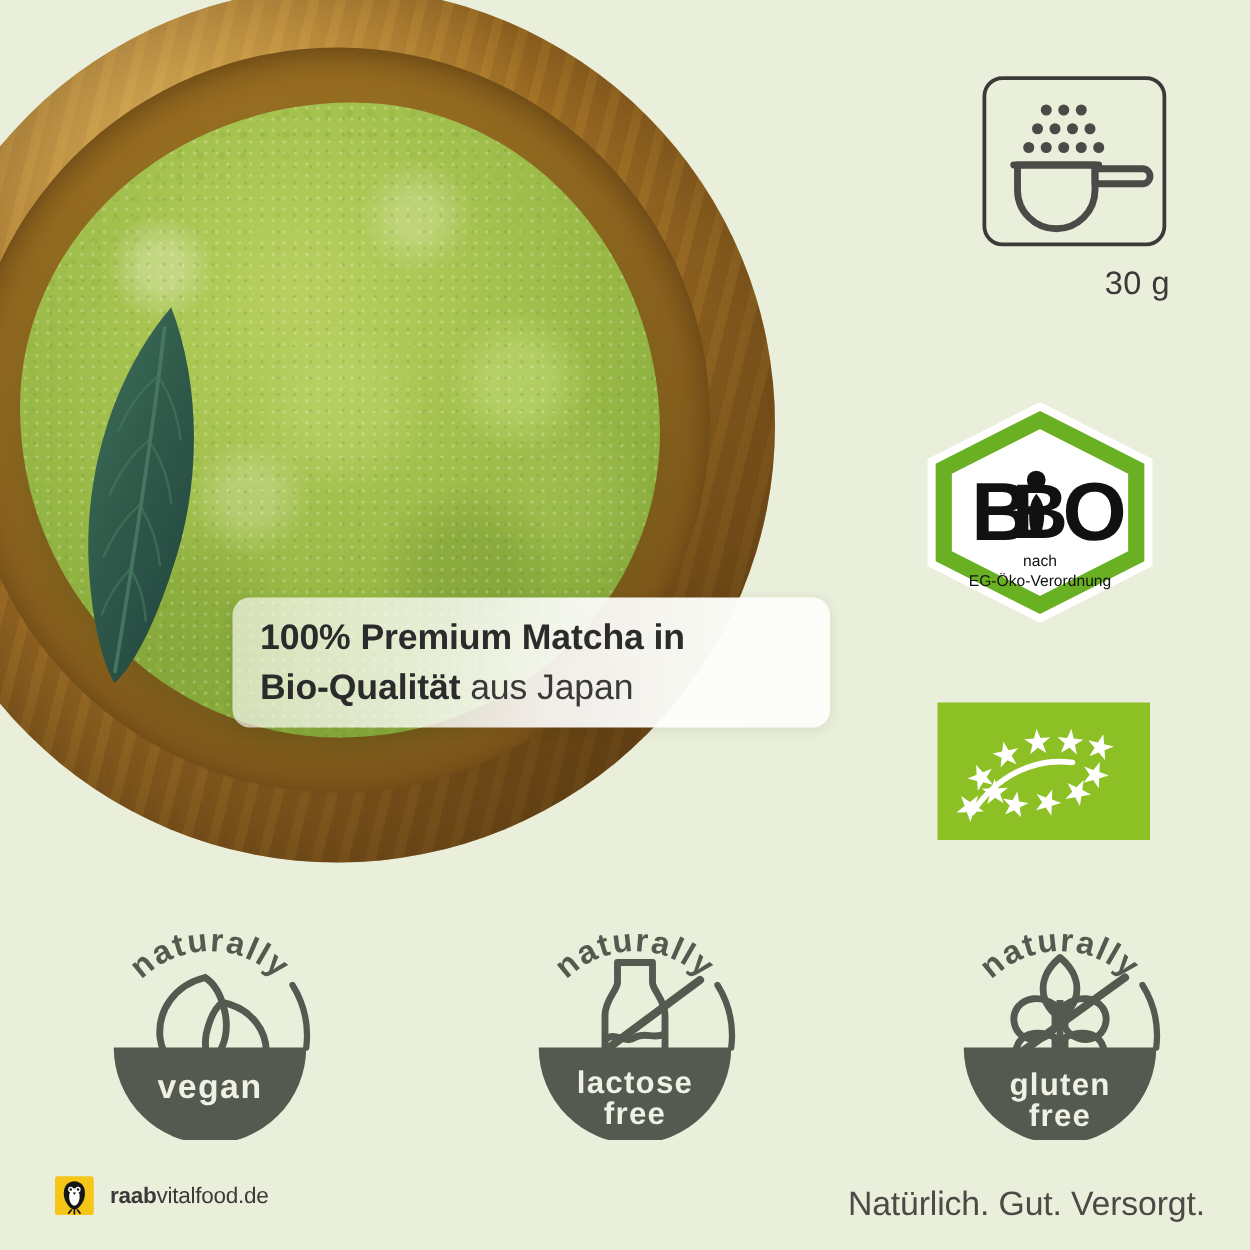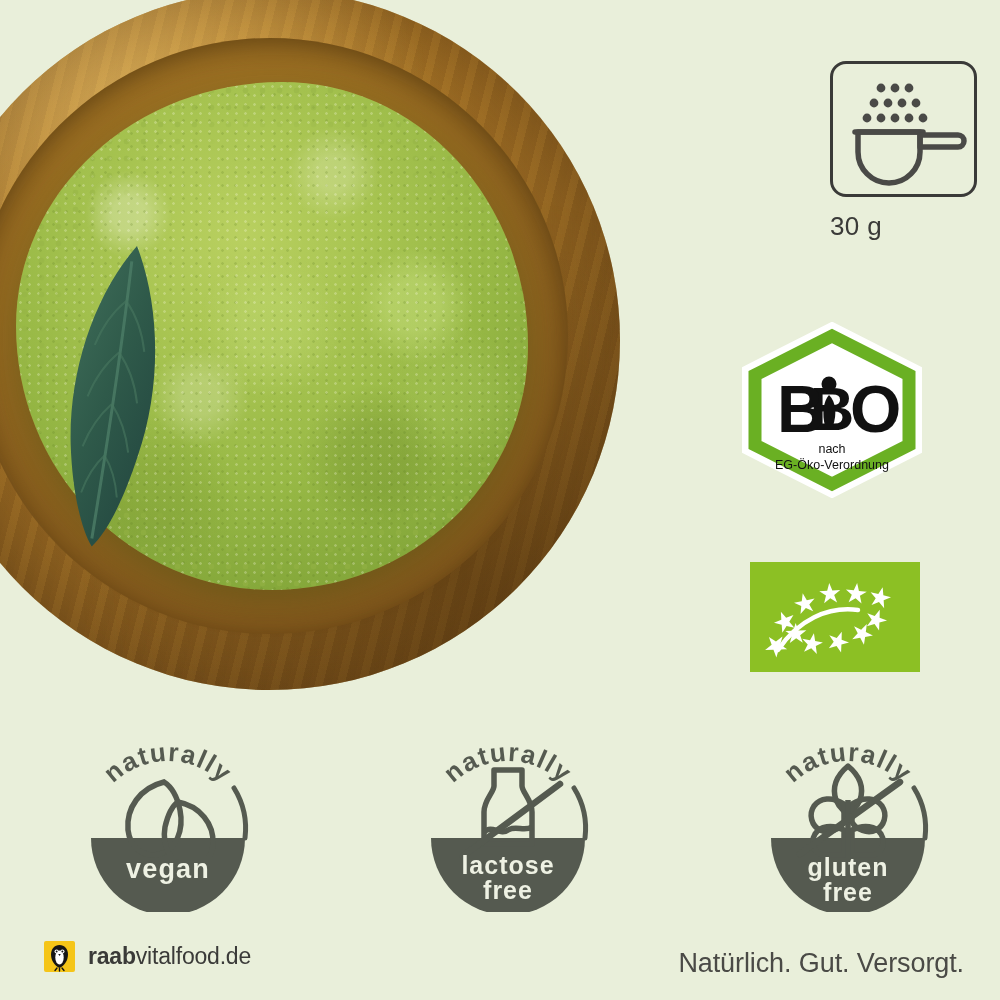--- a/index.html
+++ b/index.html
@@ -151,22 +151,21 @@
   }
   #headline-box .b { font-weight: 700; }
   #headline-box .r { font-weight: 400; color: #3a3a3a; }
 
   
   #scoop-block {
     position: absolute;
     left: 786px;
     top: 61px;
     width: 150px;
-    text-align: left;
-    margin-left: 44px;
+    text-align: right;
   }
   .scoop-frame {
     width: 147px;
     height: 136px;
     box-sizing: border-box;
     border: 3px solid #3a3a38;
     border-radius: 16px;
     position: relative;
   }
   .scoop-weight {
@@ -215,21 +214,21 @@
   }
   .brand-mark {
     width: 31px;
     height: 31px;
     background: #f5c518;
     border-radius: 2px;
     position: relative;
     flex: none;
   }
   .brand-text {
-    font-size: 23px;
+    font-size: 18px;
     color: #3a3a38;
     letter-spacing: -.2px;
     white-space: nowrap;
   }
   .brand-text .bold { font-weight: 700; }
   .brand-text .thin { font-weight: 400; }
 
   #tagline {
     position: absolute;
     right: 36px;
@@ -274,20 +273,28 @@
           <path d="M53 112 C66 126 74 144 78 160"></path>
           <path d="M53 164 C41 178 34 194 30 210"></path>
           <path d="M53 164 C65 178 72 194 76 210"></path>
           <path d="M53 216 C43 228 38 242 35 256"></path>
           <path d="M53 216 C63 228 68 242 71 256"></path>
         </g>
       </svg>
     </div>
   </div>
 
+  <div id="headline-box">
+    <div class="line">
+      <span class="b">100% Premium Matcha in</span>
+    </div>
+    <div class="line">
+      <span class="b">Bio-Qualität</span><span class="r"> aus Japan</span>
+    </div>
+  </div>
 
   <div id="scoop-block">
     <div class="scoop-frame">
       <svg width="141" height="130" viewBox="0 0 141 130">
         <g fill="#4a4a47">
           <circle cx="48" cy="24" r="4.4"></circle>
             <circle cx="62" cy="24" r="4.4"></circle>
             <circle cx="76" cy="24" r="4.4"></circle>
           <circle cx="41" cy="39" r="4.4"></circle>
             <circle cx="55" cy="39" r="4.4"></circle>

